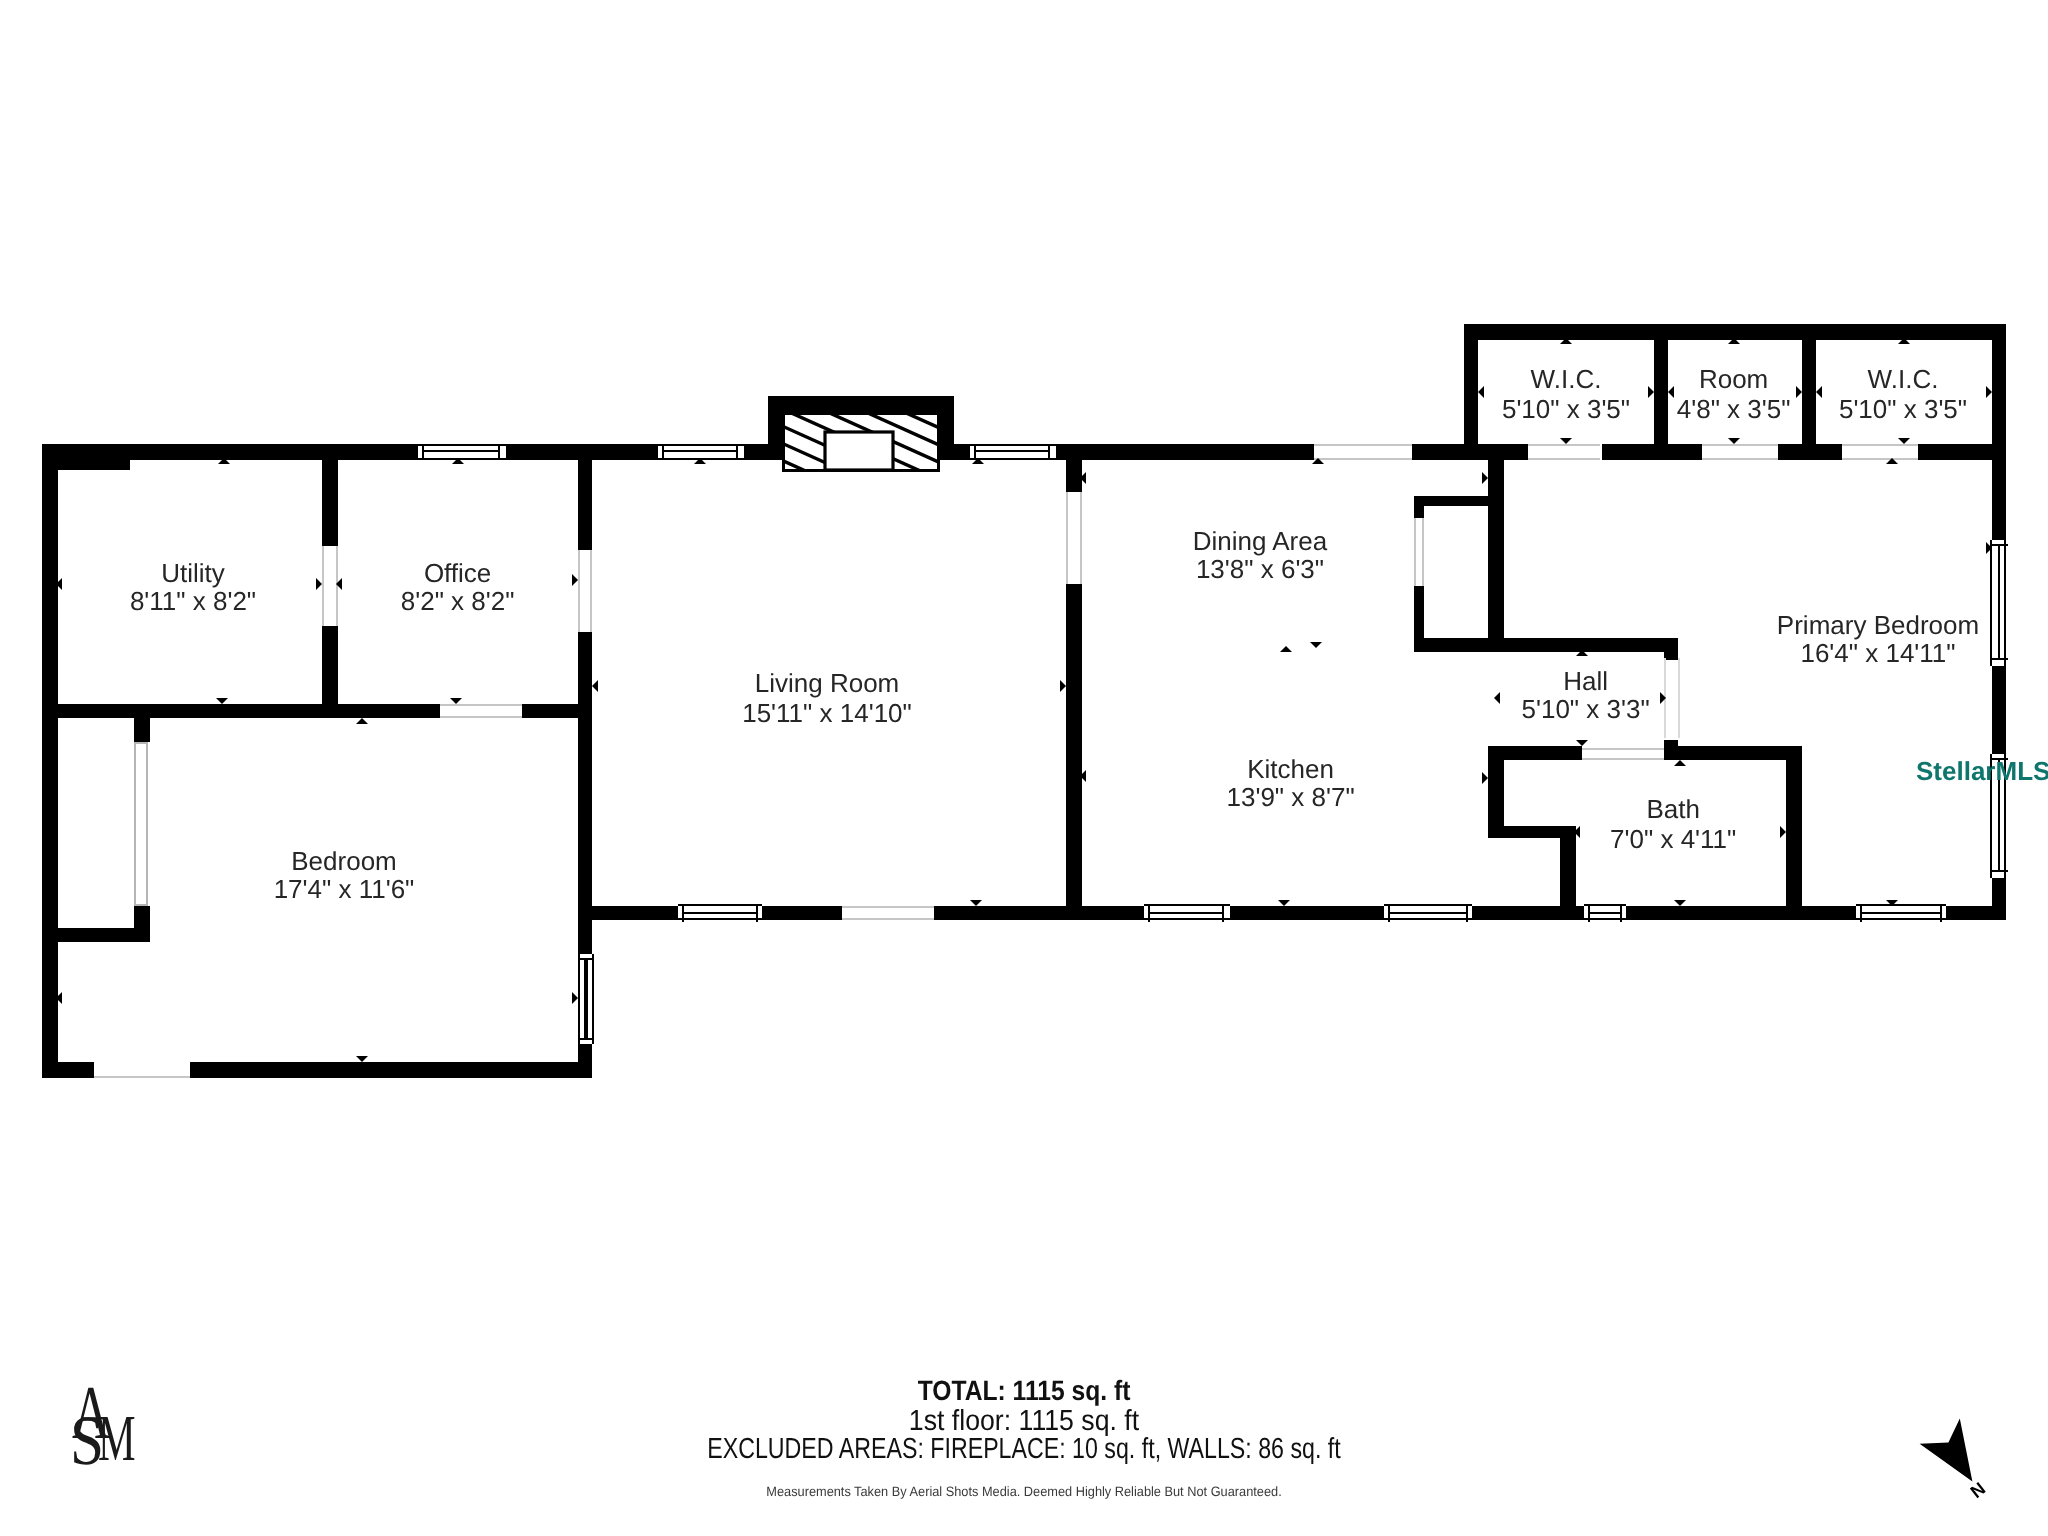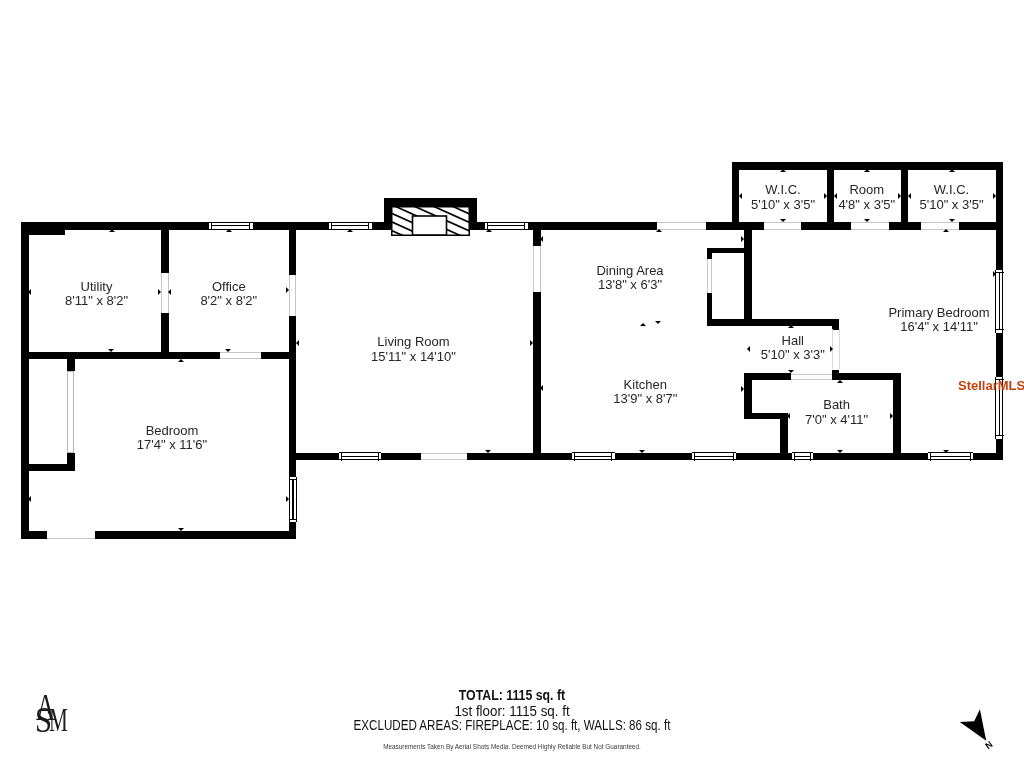--- a/index.html
+++ b/index.html
@@ -253,13 +253,13 @@
 <div class="lb" style="left:512px;top:743px;font-size:6.8px;color:#3a3a3a;line-height:7px;transform:translateX(-50%) scaleX(0.94)">Measurements Taken By Aerial Shots Media. Deemed Highly Reliable But Not Guaranteed.</div>
 <div style="position:absolute;left:0;top:0;font-family:'Liberation Serif',serif;color:#1a1a1a">
       <div style="position:absolute;left:36.4px;top:687.8px;font-size:38px;line-height:38px;transform:scale(0.70,1);transform-origin:left top">A</div>
       <div style="position:absolute;left:35.2px;top:703.1px;font-size:35.3px;line-height:36px;transform:scale(0.867,1);transform-origin:left top">S</div>
       <div style="position:absolute;left:48.7px;top:704.3px;font-size:32.8px;line-height:33px;transform:scale(0.644,1);transform-origin:left top">M</div>
     </div>
 <svg style="position:absolute;left:950px;top:700px" width="55" height="60" viewBox="0 0 55 60">
       <polygon points="36.2,40.8 9.8,21.9 24.2,21.3 29.9,9.2" fill="#000"></polygon>
       <text x="38" y="51" font-size="9" font-weight="bold" fill="#000" transform="rotate(-38 36 50)" font-family="Liberation Sans, sans-serif">N</text>
     </svg>
-<div style="position:absolute;left:958px;top:377.5px;font-size:13px;font-weight:bold;color:#c2410c;white-space:nowrap">StellarMLS</div>
+<div style="position:absolute;left:958px;top:377.5px;font-size:13px;font-weight:bold;color:#0f766e;white-space:nowrap">StellarMLS</div>
 </div>
 </body></html>

